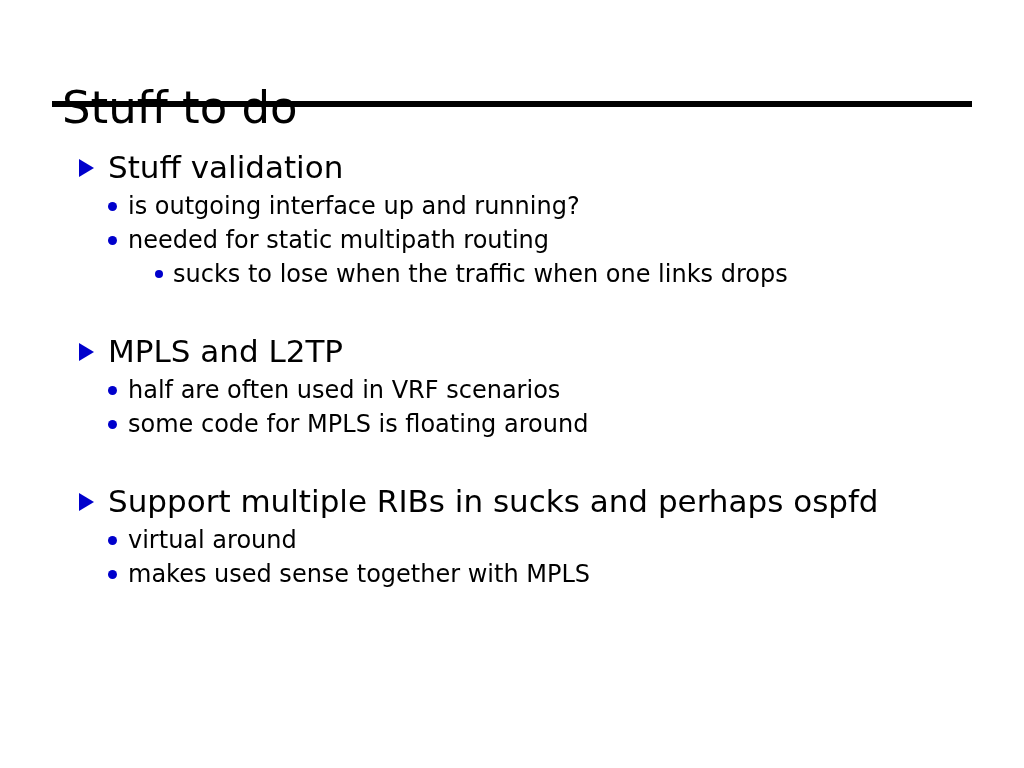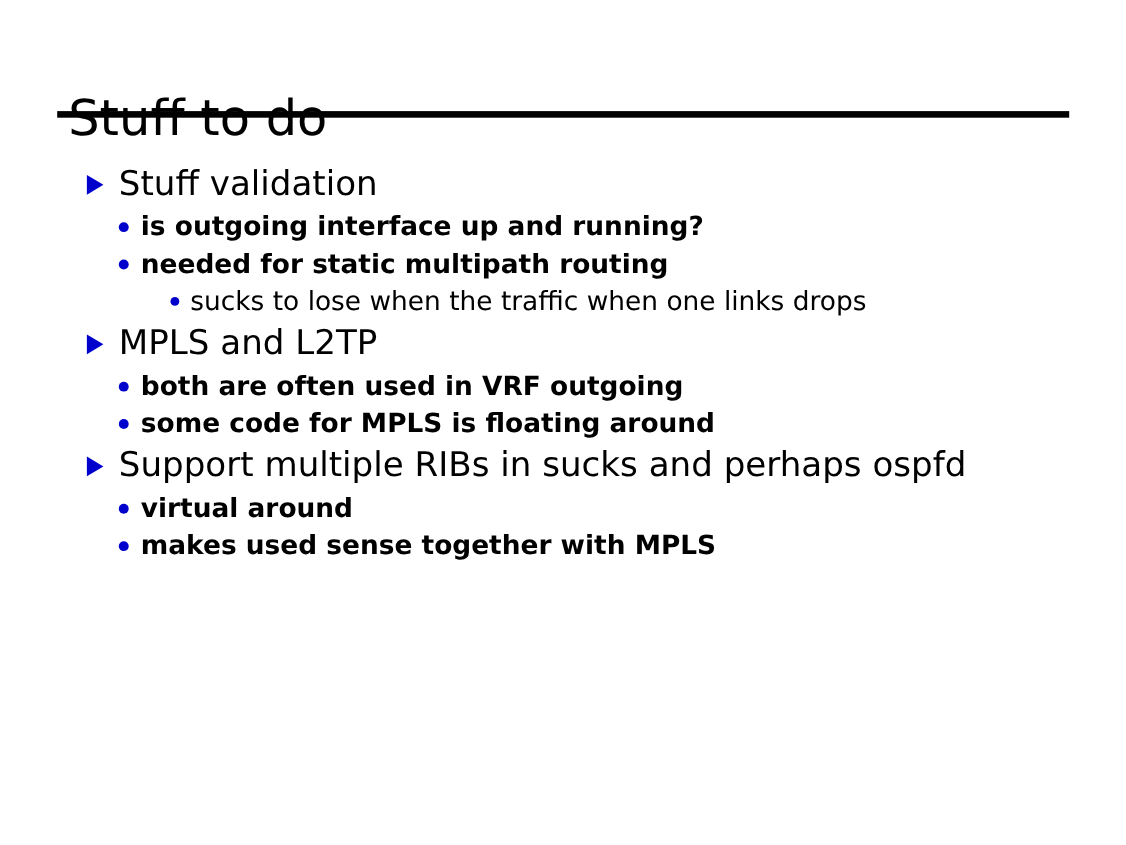--- a/index.html
+++ b/index.html
@@ -53,20 +53,21 @@
     left: 0;
     top: 146px;
     width: 1024px;
   }
 
   .group {
     margin: 0;
     padding: 0;
   }
   .group + .group {
+    margin-top: 39px;
   }
 
   .bullet {
     position: relative;
     display: block;
     white-space: nowrap;
   }
 
   
   .lvl1 {
@@ -85,21 +86,20 @@
     border-bottom: 9px solid transparent;
     border-left: 15px solid #0000cc;
   }
 
   
   .lvl2 {
     padding-left: 128px;
     font-size: 24px;
     line-height: 34px;
     color: #000000;
-    font-weight: bold;
   }
   .lvl2 .marker {
     position: absolute;
     left: 108px;
     top: 13px;
     width: 9px;
     height: 9px;
     border-radius: 50%;
     background: #0000cc;
   }
@@ -155,21 +155,21 @@
       </div>
     </div>
 
     <div class="group">
       <div class="bullet lvl1">
         <span class="marker"></span>
         <span class="bullet-text">MPLS and L2TP</span>
       </div>
       <div class="bullet lvl2">
         <span class="marker"></span>
-        <span class="bullet-text">both are often used in VRF outgoing</span>
+        <span class="bullet-text">half are often used in VRF scenarios</span>
       </div>
       <div class="bullet lvl2">
         <span class="marker"></span>
         <span class="bullet-text">some code for MPLS is floating around</span>
       </div>
     </div>
 
     <div class="group">
       <div class="bullet lvl1">
         <span class="marker"></span>

